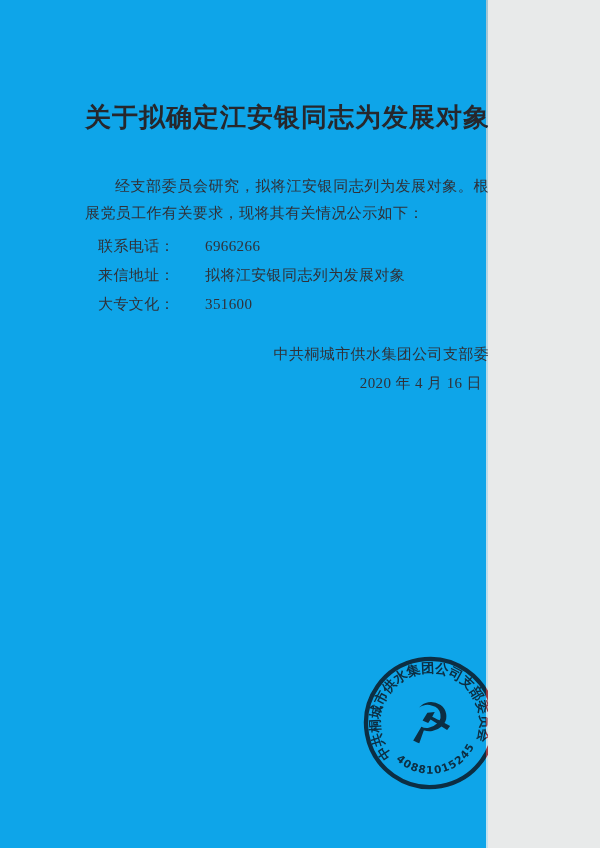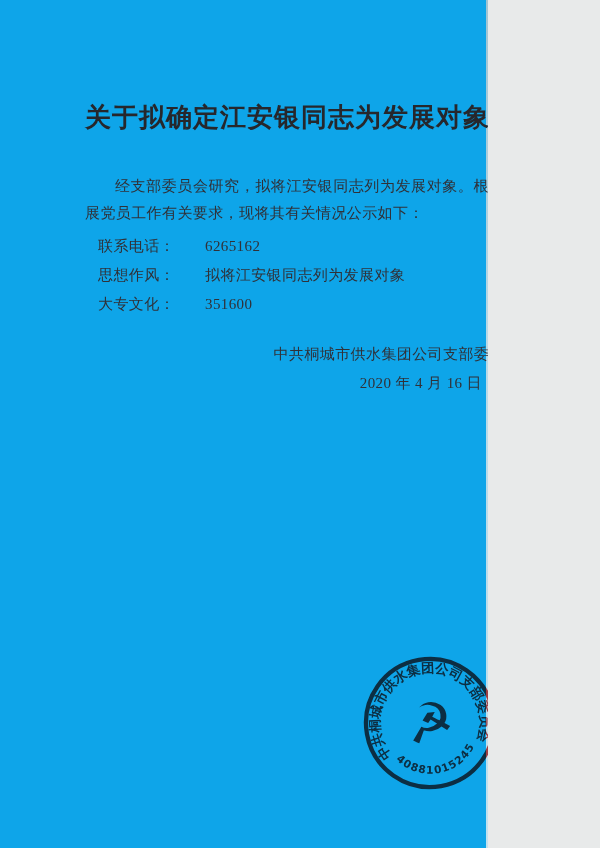--- a/index.html
+++ b/index.html
@@ -77,24 +77,24 @@
 
   <div class="content">
 
     <h1 class="doc-title">关于拟确定江安银同志为发展对象的公示</h1>
 
     <p class="para">经支部委员会研究，拟将江安银同志列为发展对象。根据发展党员工作有关要求，现将其有关情况公示如下：</p>
 
     <div class="contact">
       <div class="contact-row">
         <span class="contact-label">联系电话：</span>
-        <span class="contact-value">6265162</span>
+        <span class="contact-value">6966266</span>
       </div>
       <div class="contact-row">
-        <span class="contact-label">思想作风：</span>
+        <span class="contact-label">来信地址：</span>
         <span class="contact-value">拟将江安银同志列为发展对象</span>
       </div>
       <div class="contact-row">
         <span class="contact-label">大专文化：</span>
         <span class="contact-value">351600</span>
       </div>
     </div>
 
     <div class="signature">
       <div class="sig-committee">中共桐城市供水集团公司支部委员会</div>

